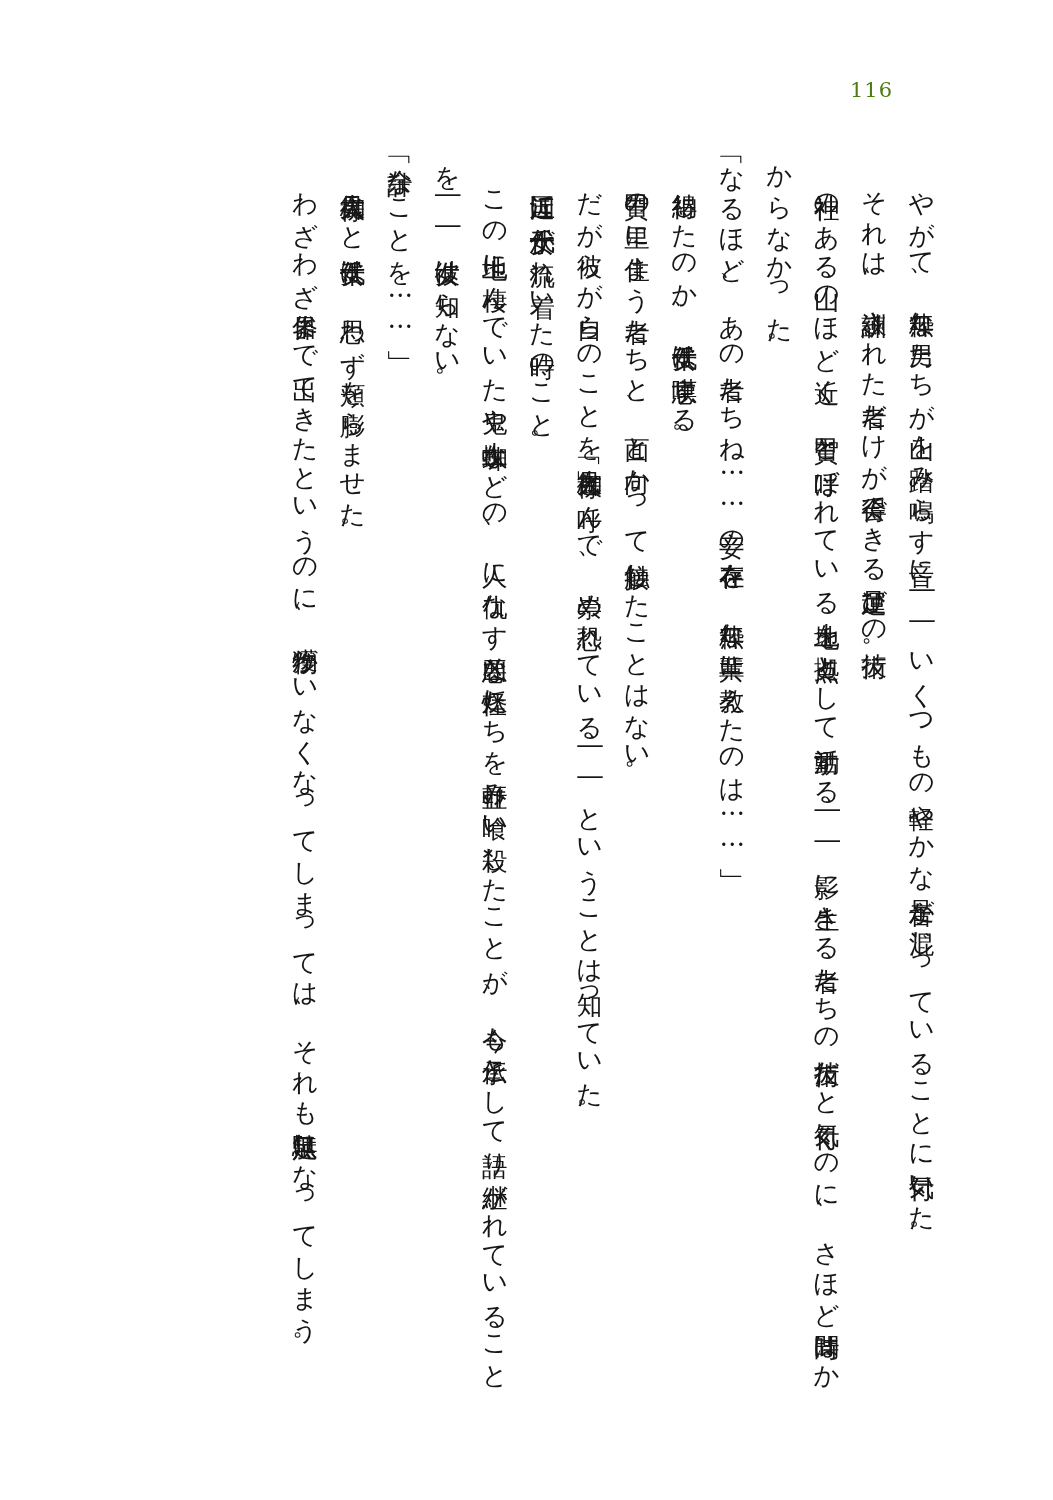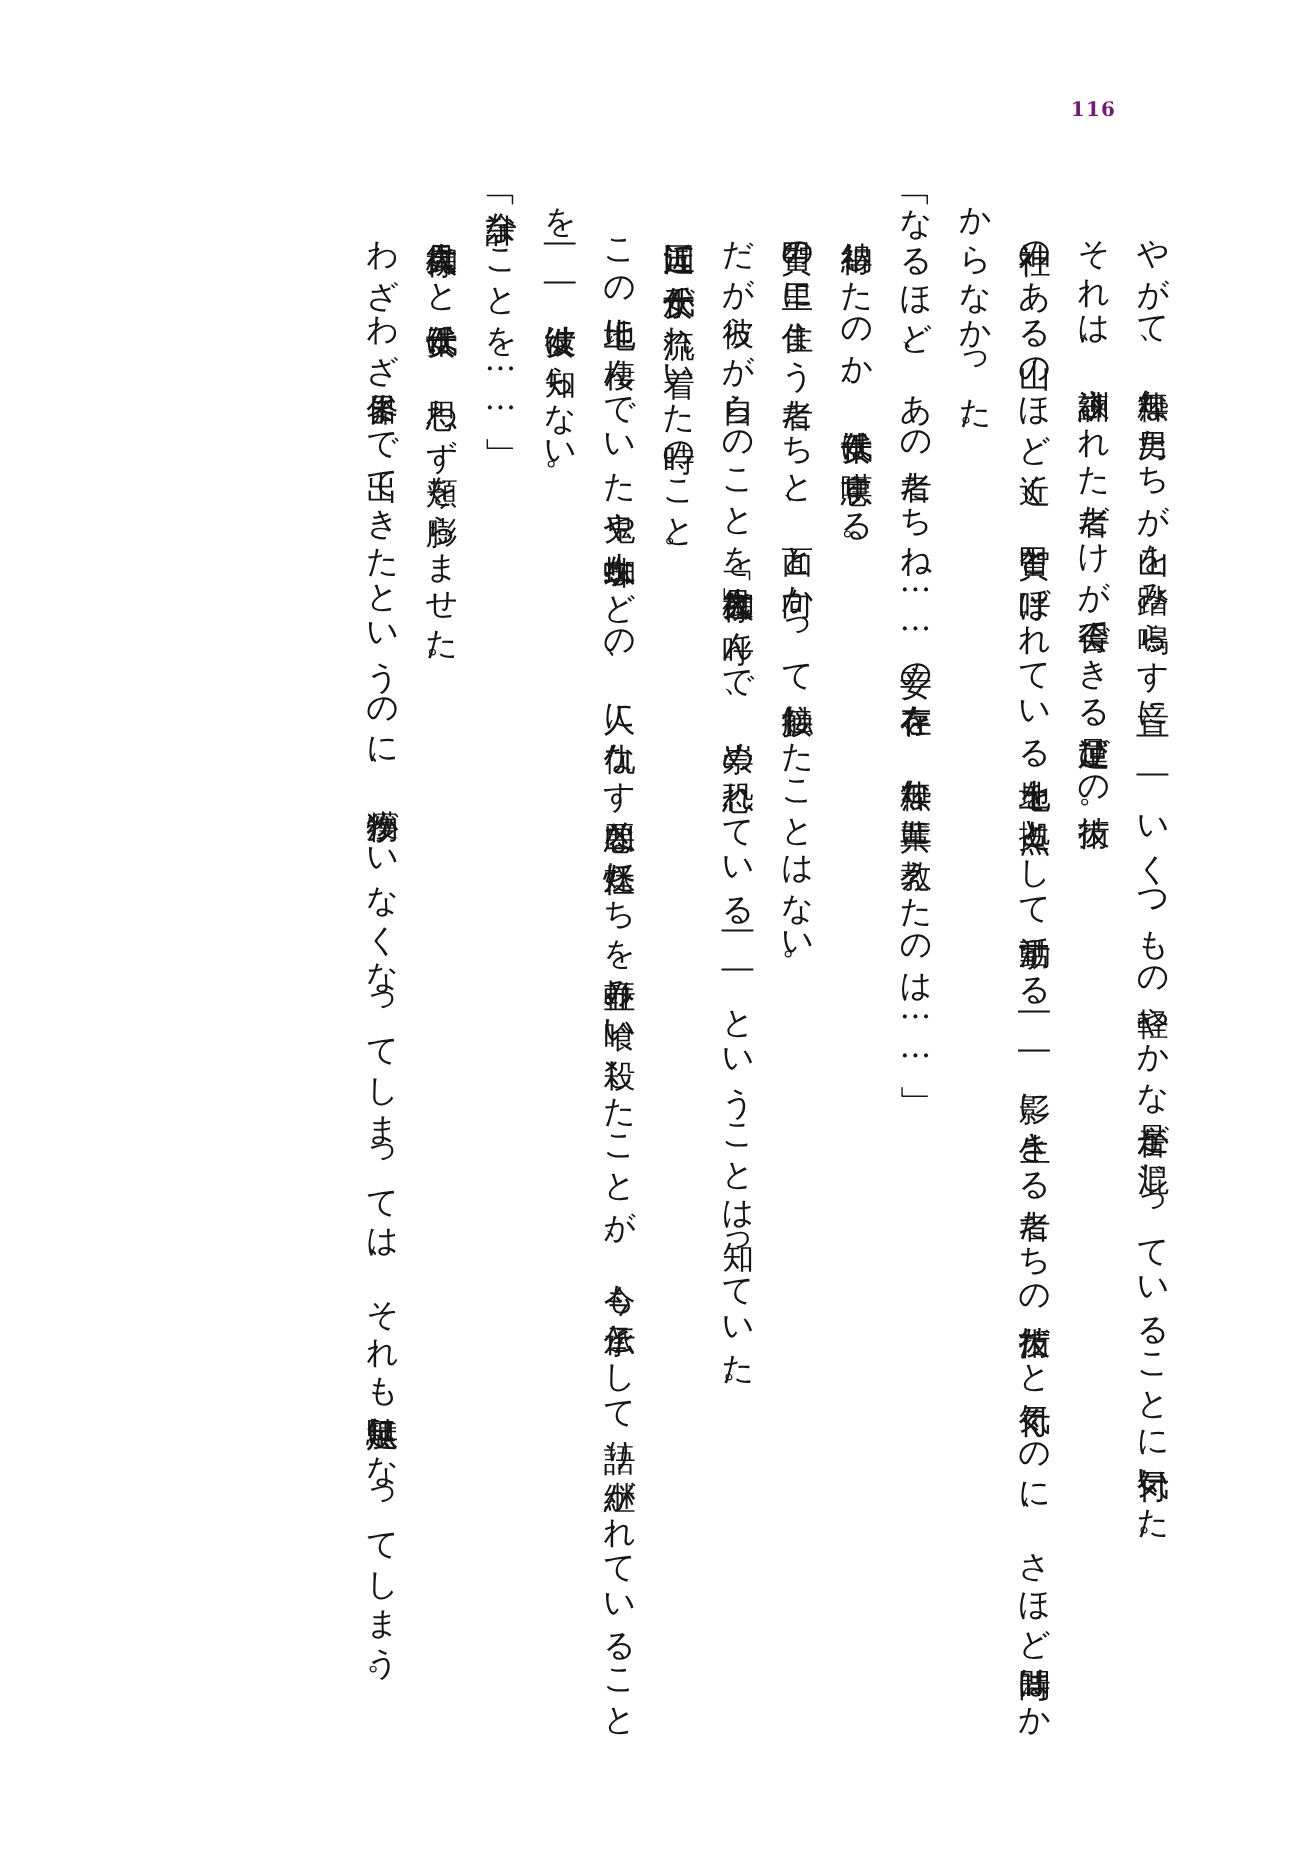--- a/index.html
+++ b/index.html
@@ -13,25 +13,24 @@
     height: 1500px;
     background: #ffffff;
     overflow: hidden;
     font-family: "DejaVu Serif", "Liberation Serif", serif;
     color: #1a1a1a;
   }
   .page-number {
     position: absolute;
     top: 78px;
     right: 160px;
-    font-size: 16px;
+    font-size: 21px;
     letter-spacing: 1px;
-    color: #701a75;
+    color: #4d7c0f;
     font-family: "DejaVu Serif", "Liberation Serif", serif;
-    font-weight: bold;
   }
   .body-text {
     position: absolute;
     top: 148px;
     right: 108px;
     left: 120px;
     height: 1230px;
     writing-mode: vertical-rl;
     text-orientation: upright;
     font-size: 25.5px;

